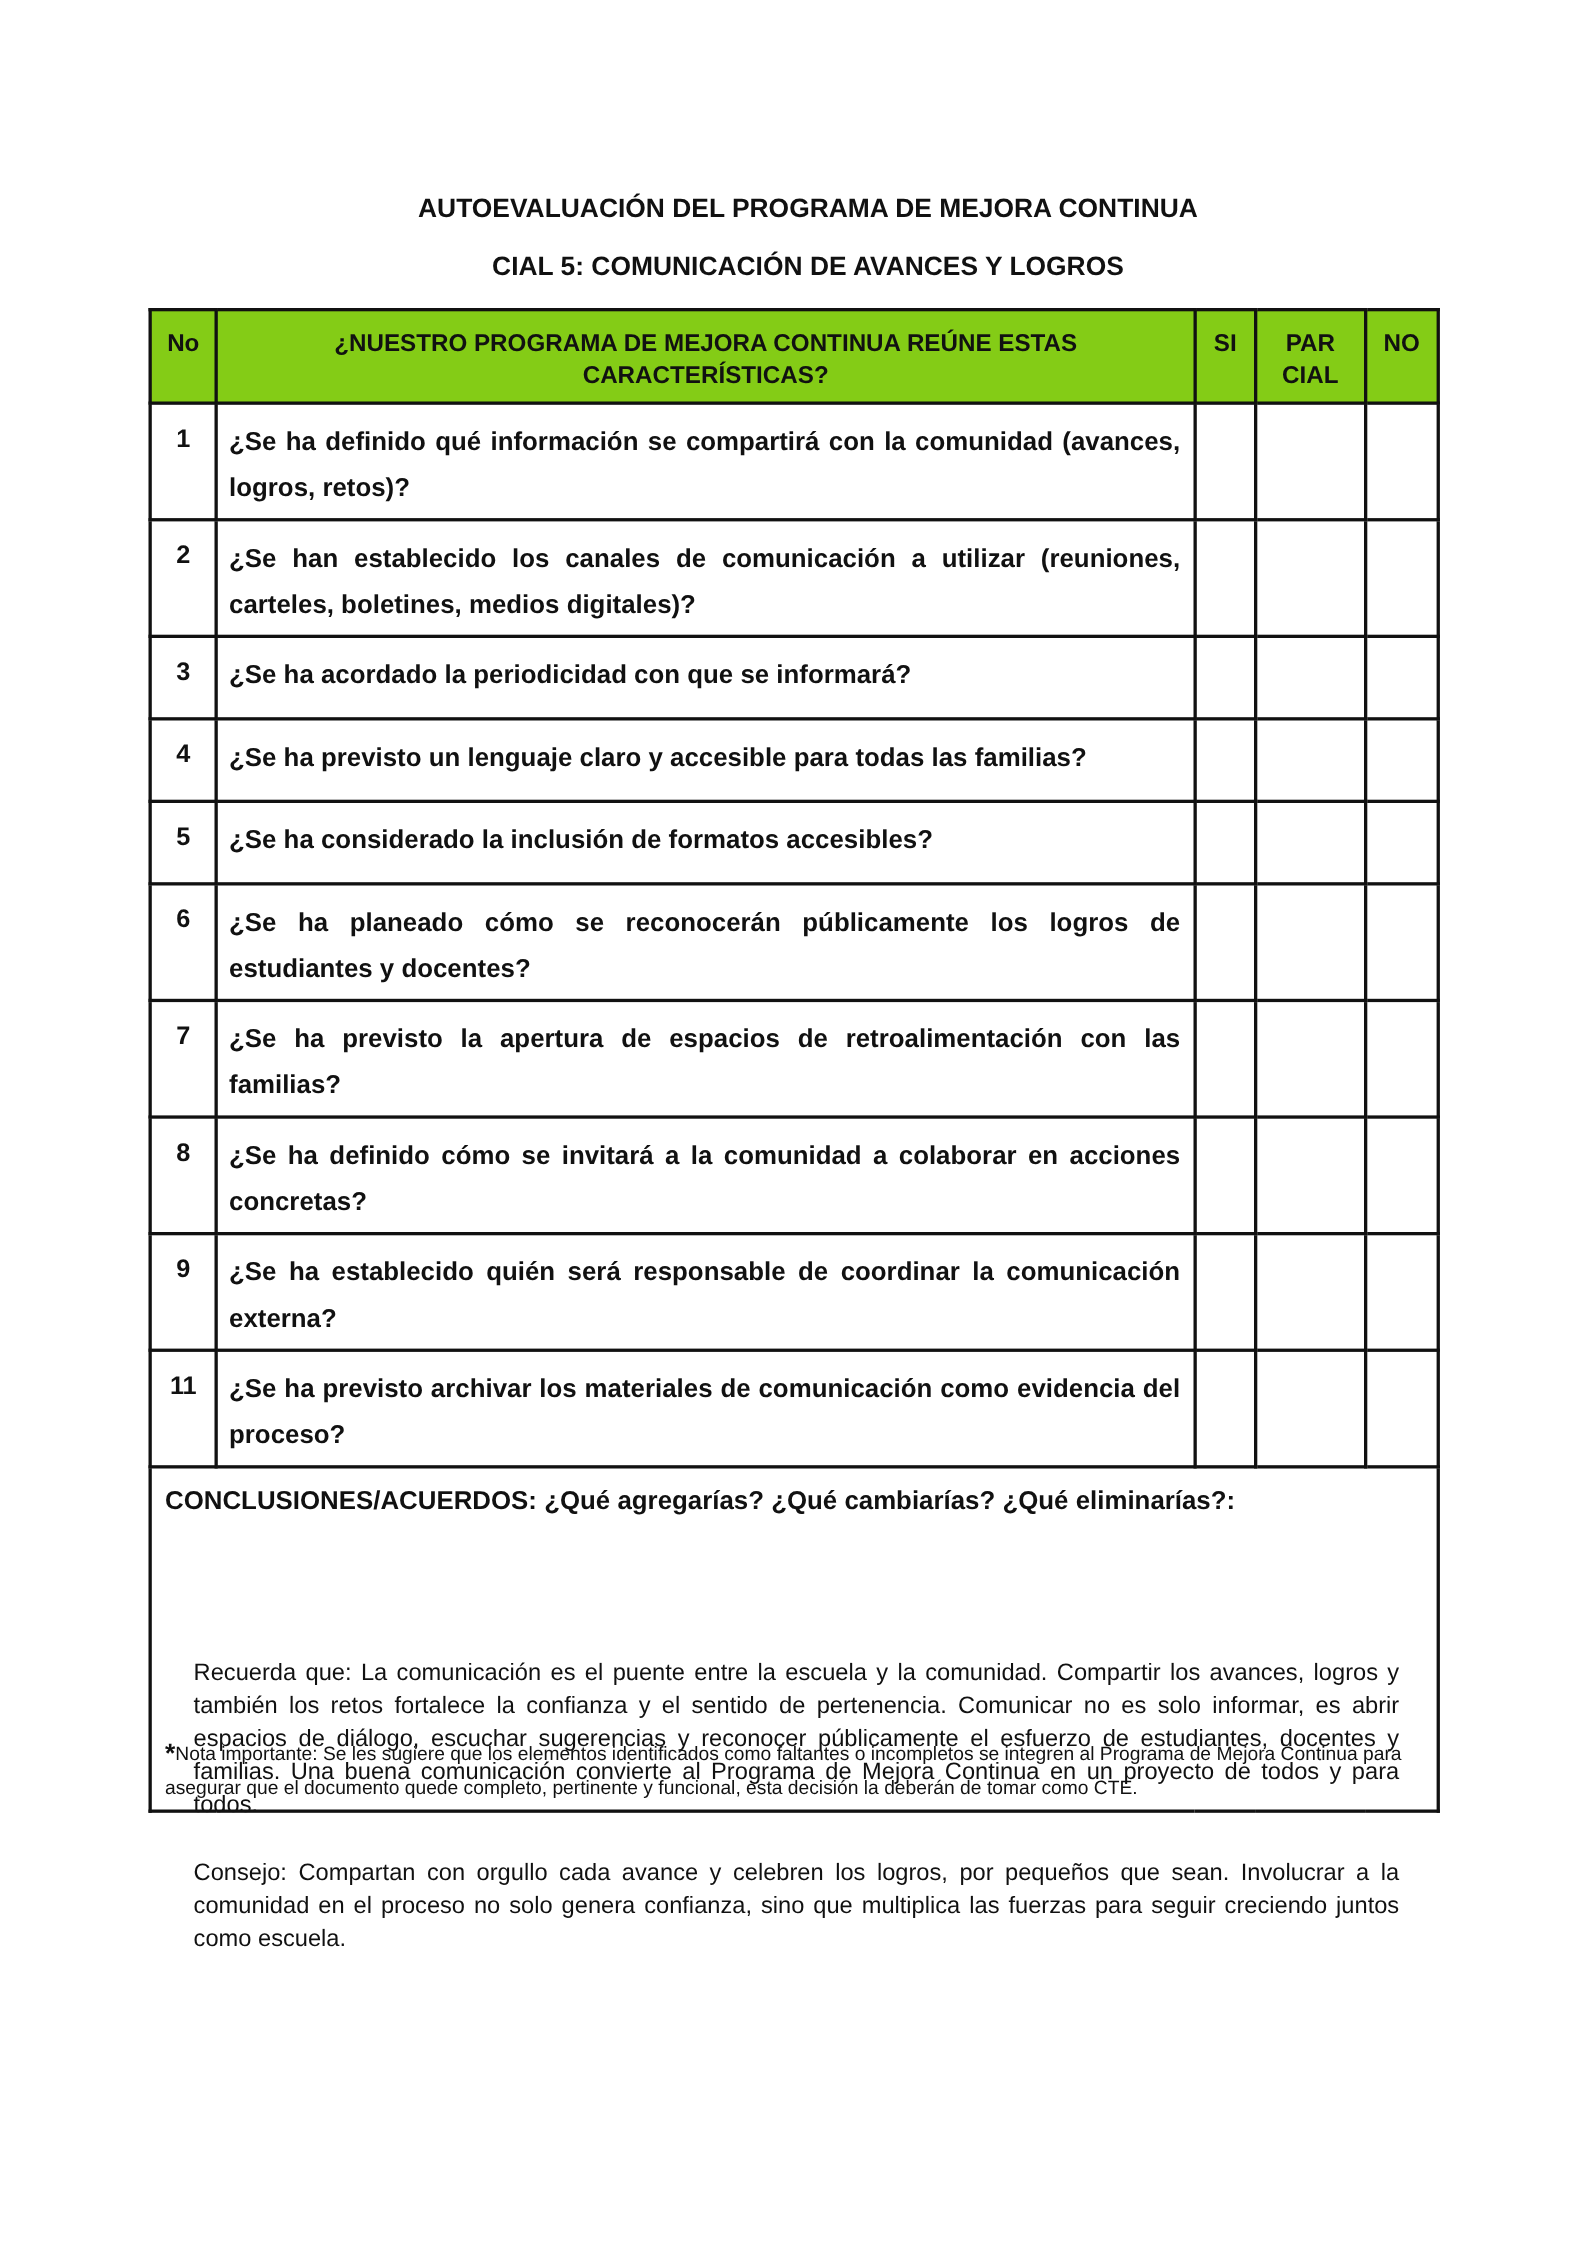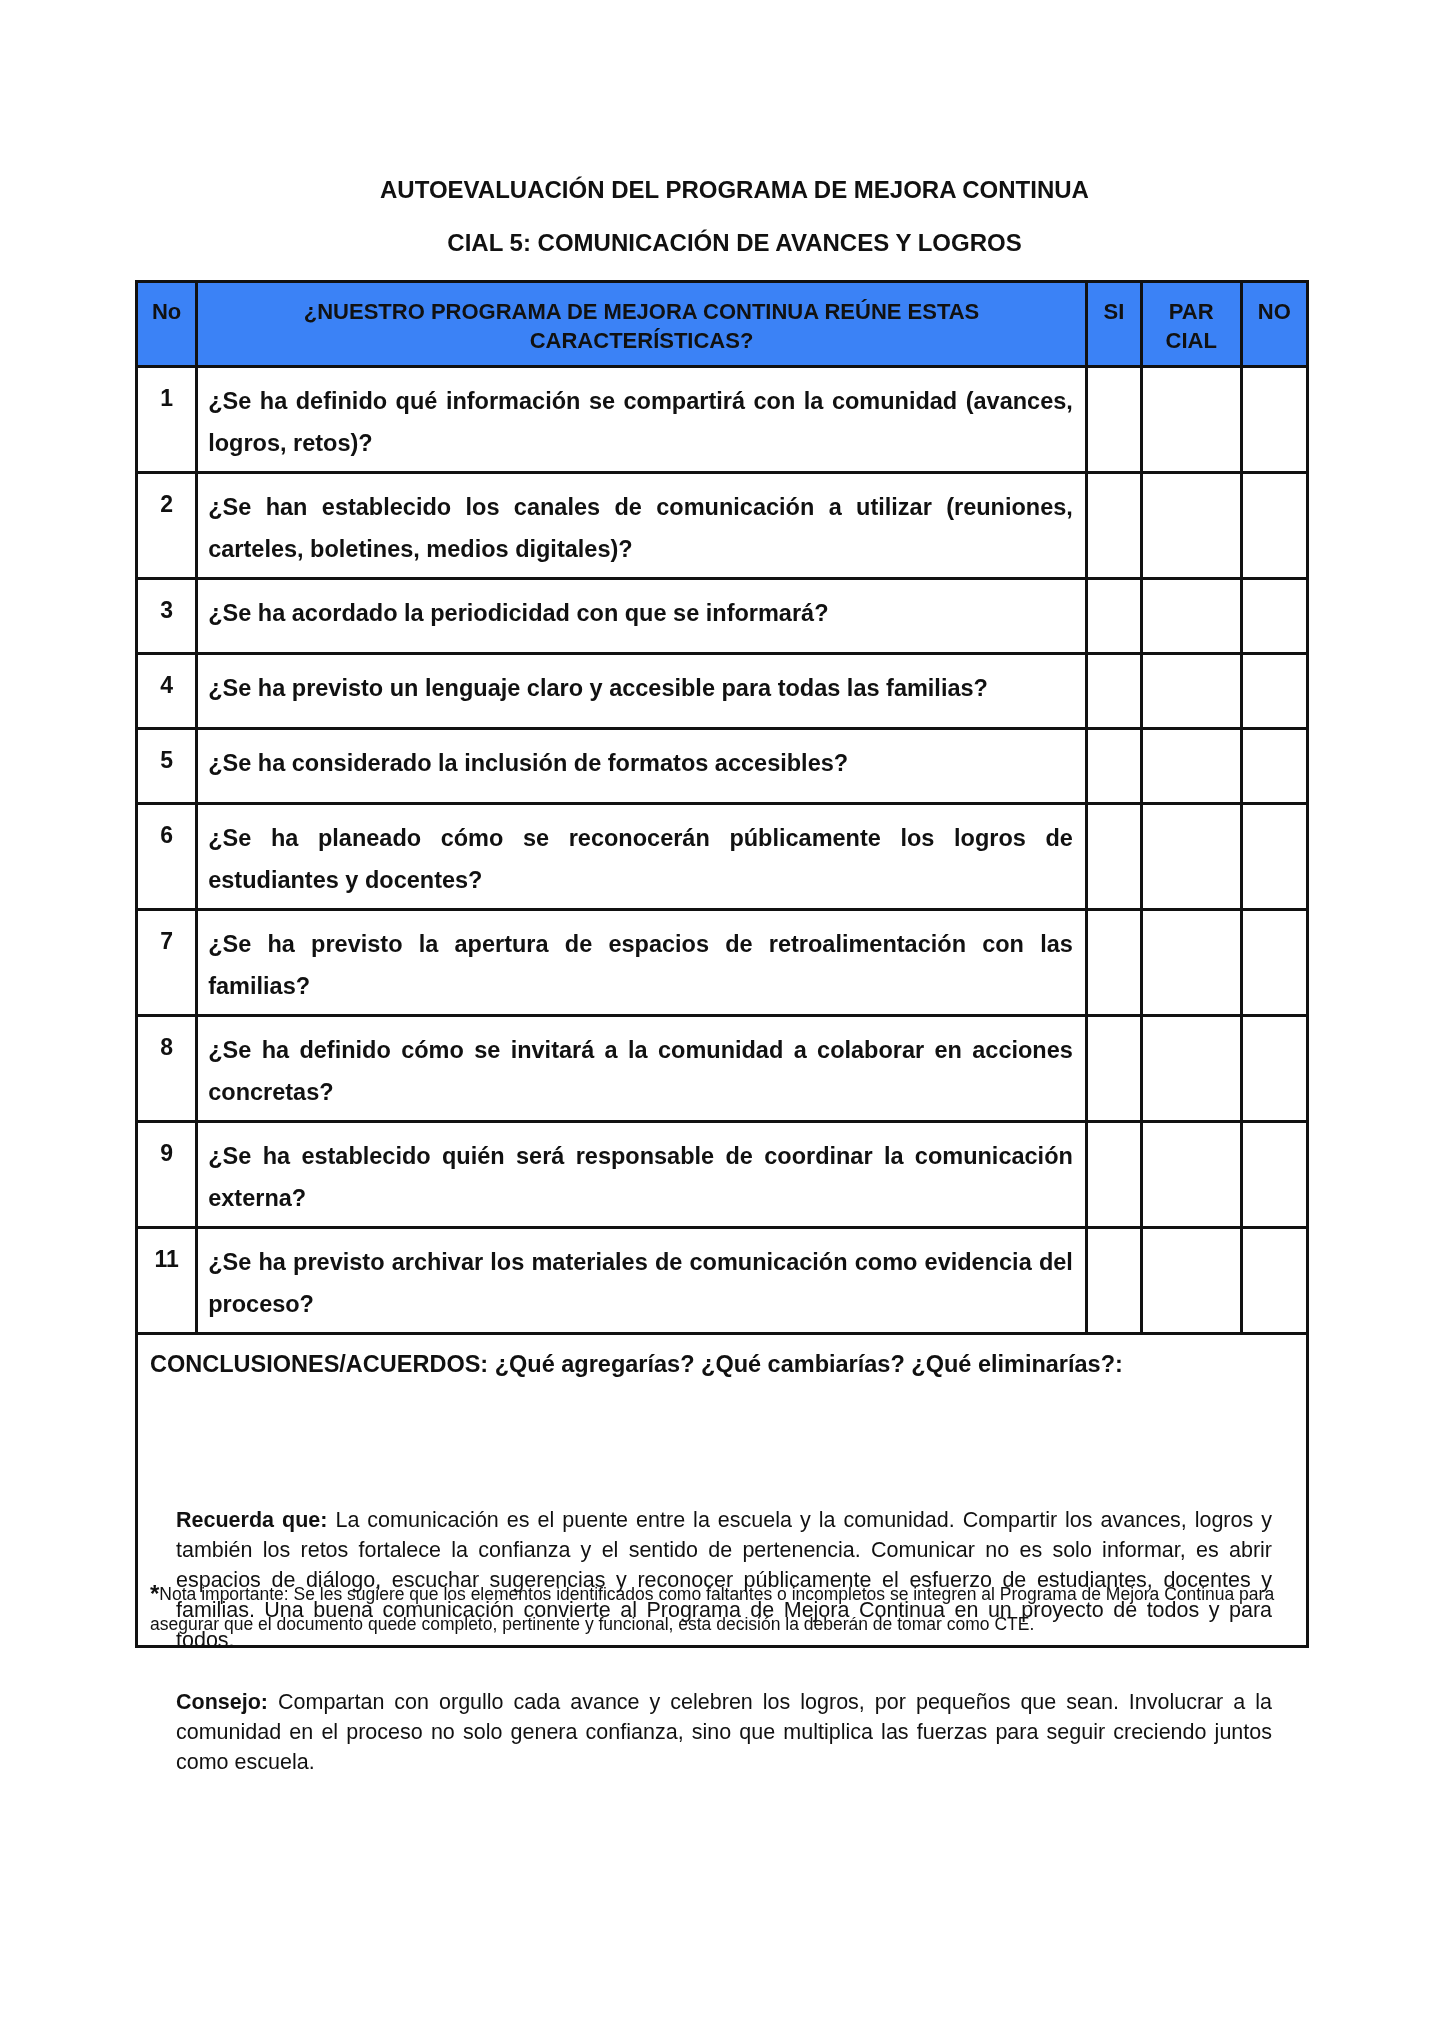--- a/index.html
+++ b/index.html
@@ -2,35 +2,35 @@
 <html><head>
 <meta charset="utf-8">
 <style>
   html, body { margin: 0; padding: 0; background: #ffffff; }
   body { width: 1445px; height: 2043px; position: relative; font-family: "Liberation Sans", "DejaVu Sans", sans-serif; color: #111; }
   .title { position: absolute; left: 12px; width: 1445px; text-align: center; font-weight: bold; font-size: 24px; }
   .t1 { top: 176px; }
   .t2 { top: 229px; }
   table.eval { position: absolute; left: 135px; top: 280px; width: 1174px; border-collapse: collapse; table-layout: fixed; }
   table.eval td, table.eval th { border: 3px solid #111; padding: 0; vertical-align: top; }
-  table.eval th { background: #3b82f6; font-size: 22px; font-weight: bold; text-align: center; padding-top: 14px; line-height: 29px; height: 68px; }
+  table.eval th { background: #84cc16; font-size: 22px; font-weight: bold; text-align: center; padding-top: 14px; line-height: 29px; height: 68px; }
   table.eval td.num { text-align: center; font-weight: bold; font-size: 23px; padding-top: 17px; }
   table.eval td.q { font-weight: bold; font-size: 23.5px; text-align: justify; padding: 12px 12px 0 10px; line-height: 42px; }
   table.eval tr.r2 td { height: 86px; }
   table.eval tr.r1 td { height: 55px; }
   table.eval td.ans { cursor: pointer; }
   td.concl { height: 310px; position: relative; }
   .concl-title { position: absolute; left: 12px; top: 16px; font-weight: bold; font-size: 23.5px; }
   .note { position: absolute; left: 12px; right: 12px; top: 244px; font-size: 17.5px; line-height: 30px; }
   .note .star { font-size: 24px; font-weight: bold; vertical-align: -2px; }
   .note b { font-weight: normal; }
   .para { position: absolute; left: 176px; width: 1096px; font-size: 21.5px; line-height: 30px; text-align: justify; }
   .p1 { top: 1505px; }
   .p2 { top: 1687px; }
-  .para b { font-weight: bold; }
+  .para b { font-weight: normal; }
 </style>
 </head>
 <body>
 
 <div class="title t1">AUTOEVALUACIÓN DEL PROGRAMA DE MEJORA CONTINUA</div>
 <div class="title t2">CIAL 5: COMUNICACIÓN DE AVANCES Y LOGROS</div>
 
 <table class="eval">
   <colgroup>
     <col style="width:58px">

